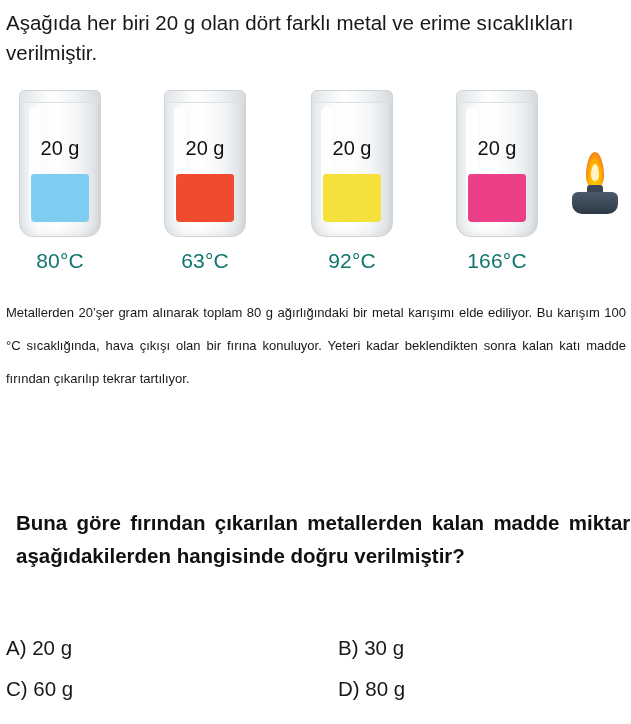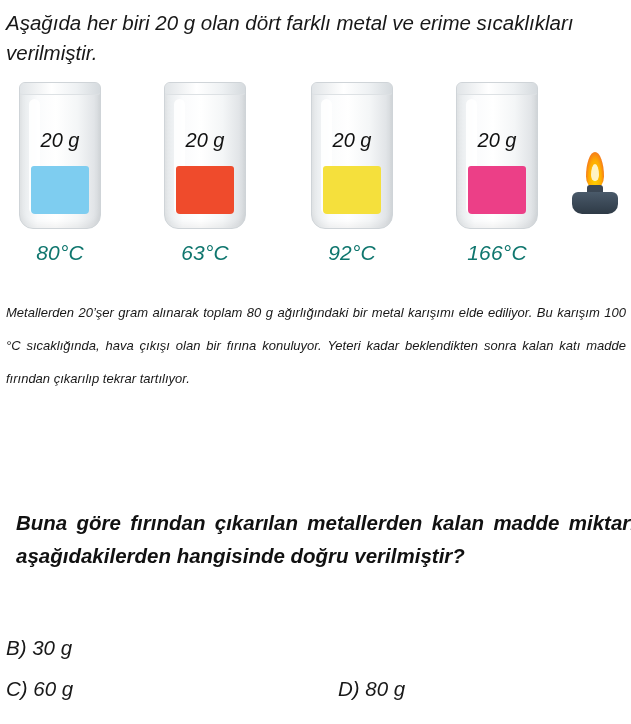--- a/index.html
+++ b/index.html
@@ -13,21 +13,20 @@
     font-family: "Liberation Sans", sans-serif;
     color: #1a1a1a;
     overflow: hidden;
   }
   .page {
     position: relative;
     width: 631px;
     height: 724px;
     padding: 12px;
     box-sizing: border-box;
-    font-style: italic;
   }
   .intro {
     position: absolute;
     left: 6px;
     top: 8px;
     width: 620px;
     font-size: 20.5px;
     line-height: 30px;
     color: #181818;
   }
@@ -40,21 +39,21 @@
   }
   .beaker-cell {
     position: absolute;
     width: 120px;
     text-align: center;
   }
   .beaker {
     position: relative;
     width: 80px;
     height: 145px;
-    margin: 0 auto;
+    margin: 8px auto;
     border-radius: 6px 6px 14px 14px;
     background: linear-gradient(to right,
         #e4e7e9 0%, #eceff1 8%,
         #fafbfc 22%, #ffffff 45%,
         #f4f6f7 72%, #e2e5e8 92%, #d6dadd 100%);
     border: 1px solid #cfd4d8;
     box-shadow: inset 0 -4px 6px rgba(0,0,0,0.05);
     overflow: hidden;
   }
   .beaker .rim {
@@ -237,20 +236,21 @@
     <div class="neck"></div>
     <div class="base"></div>
   </div>
 
   <div class="body-text">Metallerden 20’şer gram alınarak toplam 80 g ağırlığındaki bir metal karışımı elde ediliyor. Bu karışım 100 °C sıcaklığında, hava çıkışı olan bir fırına konuluyor. Yeteri kadar beklendikten sonra kalan katı madde fırından çıkarılıp tekrar tartılıyor.</div>
 
   <div class="question">Buna göre fırından çıkarılan metallerden kalan madde miktarı aşağıdakilerden hangisinde doğru verilmiştir?</div>
 
   <div class="options">
     <div class="opt-row">
+      <div class="opt left">A) 20 g</div>
       <div class="opt">B) 30 g</div>
     </div>
     <div class="opt-row">
       <div class="opt left">C) 60 g</div>
       <div class="opt">D) 80 g</div>
     </div>
   </div>
 
 </div>
 

